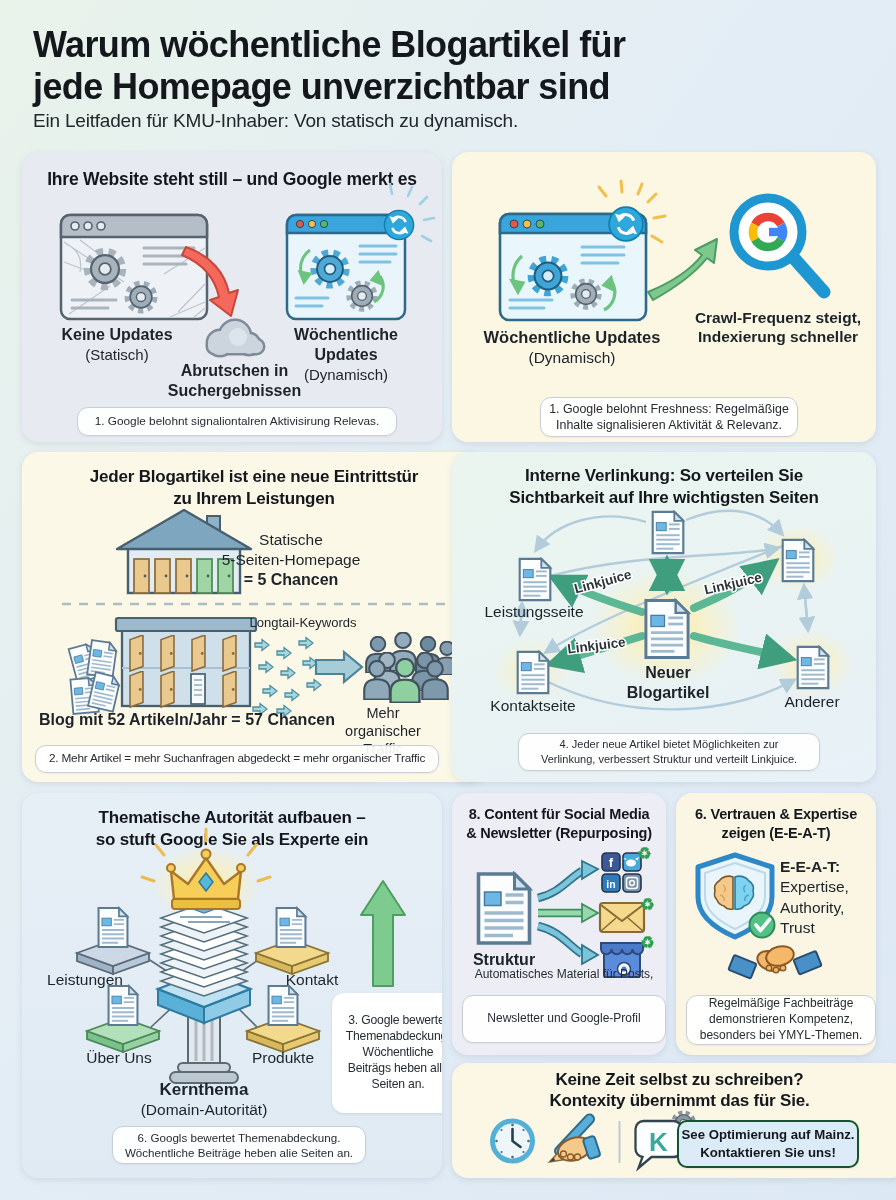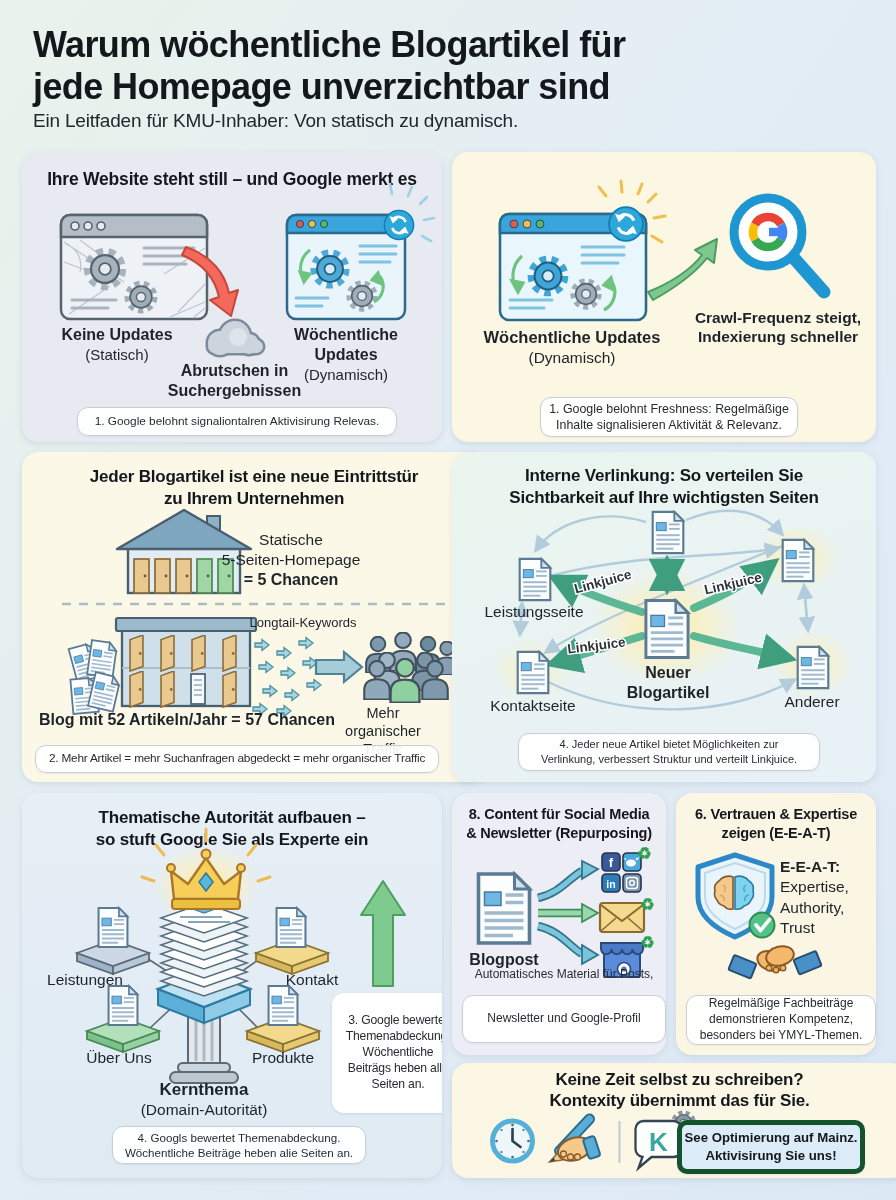--- a/index.html
+++ b/index.html
@@ -21,21 +21,21 @@
   .ph{position:absolute;left:0;right:0;text-align:center;font-weight:bold;color:#14181d;line-height:1.28;letter-spacing:-0.2px;}
   .art{position:absolute;left:0;top:0;width:100%;height:100%;}
   .lbl{position:absolute;text-align:center;color:#1d2329;line-height:1.25;}
   .b{font-weight:bold;}
   .pill{position:absolute;display:flex;flex-direction:column;align-items:center;justify-content:center;
     background:rgba(255,255,255,.92);border:1px solid #c8ced6;border-radius:11px;color:#262c33;
     line-height:1.32;box-shadow:0 1px 2px rgba(0,0,0,.05);padding:0 4px;text-align:center;}
   .sidenote{position:absolute;background:#ffffff;border-radius:12px;text-align:center;color:#262c33;
     box-shadow:0 1px 3px rgba(0,0,0,.10);display:flex;align-items:center;justify-content:center;padding:15px;}
   .cta{position:absolute;display:flex;flex-direction:column;align-items:center;justify-content:center;
-    background:#dcebf8;border:5px solid #14532d;border-radius:10px;font-weight:bold;color:#14181d;
+    background:#dcebf8;border:2px solid #14532d;border-radius:10px;font-weight:bold;color:#14181d;
     line-height:1.4;box-shadow:0 1px 2px rgba(0,0,0,.08);cursor:pointer;text-align:center;}
 </style>
 </head>
 <body>
 
 <svg width="0" height="0" style="position:absolute" aria-hidden="true">
   <defs>
     <radialGradient id="glow">
       <stop offset="0" stop-color="#ffe9a0" stop-opacity=".95"></stop>
       <stop offset=".55" stop-color="#fff0b4" stop-opacity=".55"></stop>
@@ -243,21 +243,21 @@
       <span>Crawl-Frequenz steigt,</span><br><span>Indexierung schneller</span>
     </div>
     <div class="pill" style="left:88px;top:245px;width:248px;height:38px;font-size:12.4px;">
       <span>1. Google belohnt Freshness: Regelmäßige</span>
         <span>Inhalte signalisieren Aktivität &amp; Relevanz.</span>
     </div>
   </section>
 
   <section class="panel p3">
     <div class="ph" style="top:14px;font-size:17px;">
-      <span>Jeder Blogartikel ist eine neue Eintrittstür</span><br><span>zu Ihrem Unternehmen</span>
+      <span>Jeder Blogartikel ist eine neue Eintrittstür</span><br><span>zu Ihrem Leistungen</span>
     </div>
     <svg class="art" viewBox="0 0 420 330">
 
       <g>
         <rect x="163" y="64" width="13" height="22" fill="#8fb2c6" stroke="#47606f" stroke-width="2"></rect>
         <rect x="84" y="95" width="112" height="46" fill="#e3ecf2" stroke="#47606f" stroke-width="2.4"></rect>
         <path d="M73,97 L140,58 L207,97 Z" fill="#7fa6bf" stroke="#47606f" stroke-width="2.4" stroke-linejoin="round"></path>
         <g stroke-width="1.7">
           <rect x="90" y="107" width="15" height="34" fill="#e9c98e" stroke="#8a6a3a"></rect>
           <rect x="111" y="107" width="15" height="34" fill="#e9c98e" stroke="#8a6a3a"></rect>
@@ -504,21 +504,21 @@
     <div class="lbl" style="left:0px;top:177px;width:126px;font-size:15.5px;">Leistungen</div>
     <div class="lbl" style="left:227px;top:177px;width:126px;font-size:15.5px;">Kontakt</div>
     <div class="lbl" style="left:34px;top:255px;width:126px;font-size:15.5px;">Über Uns</div>
     <div class="lbl" style="left:198px;top:255px;width:126px;font-size:15.5px;">Produkte</div>
     <div class="sidenote" style="left:310px;top:200px;width:102px;height:90px;font-size:12.2px;line-height:1.3;letter-spacing:-0.2px;">3. Google bewertet Themenabdeckung. Wöchentliche Beiträgs heben alle Seiten an.</div>
     <div class="lbl" style="left:102px;top:286px;width:160px;">
       <span class="b" style="font-size:17px">Kernthema</span><br>
       <span style="font-size:15.5px">(Domain-Autorität)</span>
     </div>
     <div class="pill" style="left:90px;top:333px;width:244px;height:36px;font-size:11.6px;">
-      <span>4. Googls bewertet Themenabdeckung.</span>
+      <span>6. Googls bewertet Themenabdeckung.</span>
         <span>Wöchentliche Beiträge heben alie Seiten an.</span>
     </div>
   </section>
 
   <section class="panel p6">
     <div class="ph" style="top:12px;font-size:14.5px;">
       <span>8. Content für Social Media</span><br><span>&amp; Newsletter (Repurposing)</span>
     </div>
     <svg class="art" viewBox="0 0 214 262">
       <use href="#doc" x="22" y="78" width="60" height="75"></use>
@@ -560,21 +560,21 @@
       <use href="#recycle" x="186" y="101" width="19" height="19"></use>
 
       <g>
         <rect x="152" y="158" width="36" height="26" rx="2" fill="#5b8cdc" stroke="#2c4a7c" stroke-width="2"></rect>
         <path d="M149,150 h42 v6 a5.2,5.2 0 0 1 -10.5,0 a5.2,5.2 0 0 1 -10.5,0 a5.2,5.2 0 0 1 -10.5,0 a5.2,5.2 0 0 1 -10.5,0 z" fill="#4a7ac8" stroke="#2c4a7c" stroke-width="2"></path>
         <circle cx="172" cy="176" r="6.5" fill="#fff" stroke="#2c4a7c" stroke-width="1.6"></circle>
         <circle cx="172" cy="176" r="2.6" fill="#4a7ac8"></circle>
       </g>
       <use href="#recycle" x="186" y="139" width="19" height="19"></use>
     </svg>
-    <div class="lbl b" style="left:10px;top:157px;width:84px;font-size:16px;">Blogpost</div>
+    <div class="lbl b" style="left:10px;top:157px;width:84px;font-size:16px;">Struktur</div>
     <div class="pill" style="left:10px;top:202px;width:194px;height:46px;font-size:12px;gap:28px;">
       <span>Automatisches Material für Posts,</span>
         <span>Newsletter und Google-Profil</span>
         <span>ohne extra Aufwand.</span>
     </div>
   </section>
 
   <section class="panel p7">
     <div class="ph" style="top:12px;font-size:14.5px;">
       <span>6. Vertrauen &amp; Expertise</span><br><span>zeigen (E-E-A-T)</span>
@@ -657,17 +657,17 @@
       </g>
       <line x1="152" y1="58" x2="152" y2="100" stroke="#c2c8d0" stroke-width="2"></line>
       <g>
         <use href="#gear" x="200" y="44" width="32" height="32" style="--gc:#8a97a2;--go:#54646f;--gh:#fbf7e4"></use>
         <path d="M168,66 a8,8 0 0 1 8,-8 h30 a8,8 0 0 1 8,8 v20 a8,8 0 0 1 -8,8 h-22 l-13,11 l4,-11 a8,8 0 0 1 -7,-8 z" fill="#fdfefe" stroke="#33444e" stroke-width="2.3"></path>
         <text x="191" y="88" font-size="26" font-weight="bold" fill="#3aa8a0" text-anchor="middle">K</text>
       </g>
     </svg>
     <div class="cta" style="left:225px;top:57px;width:178px;height:44px;font-size:13.2px;">
       <span>See Optimierung auf Mainz.</span>
-        <span>Aktivisirung Sie uns!</span>
+        <span>Kontaktieren Sie uns!</span>
     </div>
   </section>
 
 </div>
 
 </body></html>

